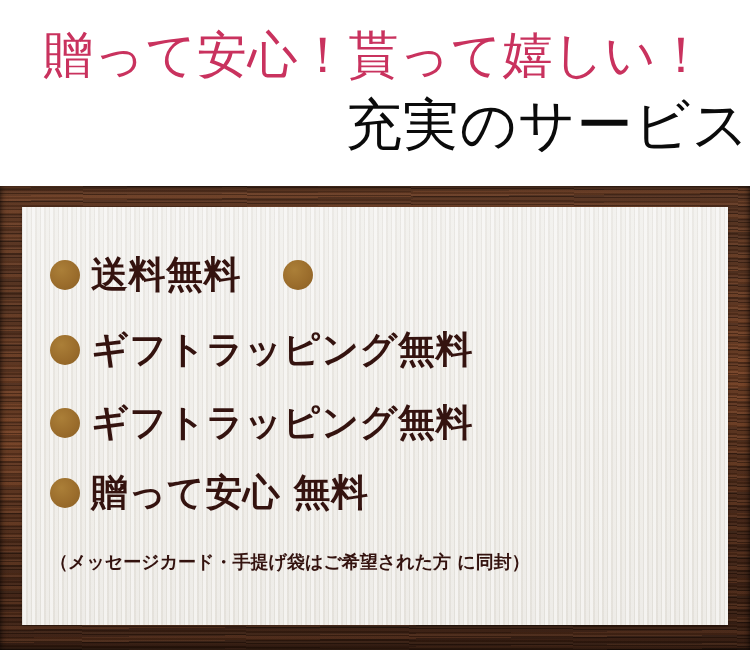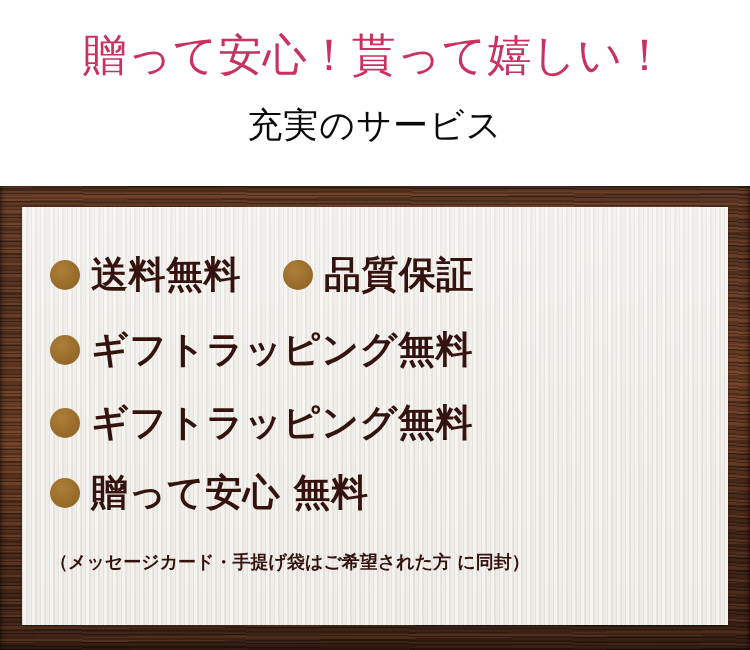--- a/index.html
+++ b/index.html
@@ -31,39 +31,40 @@
     height: 186px;
     background: #ffffff;
     text-align: center;
   }
   .headline-1 {
     position: absolute;
     left: 0;
     top: 26px;
     width: 750px;
     font-family: "DejaVu Serif", "Liberation Serif", serif;
-    font-size: 44px;
+    font-size: 50px;
     line-height: 58px;
     letter-spacing: 0.5px;
     font-weight: 400;
     color: #c9325e;
     white-space: nowrap;
   }
   .headline-2 {
     position: absolute;
     left: 0;
     top: 96px;
     width: 750px;
     font-family: "DejaVu Serif", "Liberation Serif", serif;
-    font-size: 35px;
+    font-size: 56px;
     line-height: 58px;
     letter-spacing: 1px;
     font-weight: 400;
     color: #0b0b0b;
     white-space: nowrap;
+    text-align: right;
   }
 
   
   .wood-frame {
     position: absolute;
     left: 0;
     top: 186px;
     width: 750px;
     height: 464px;
     background-color: #54301d;
@@ -194,21 +195,20 @@
 
     <div class="features">
 
       <div class="feature-row row-0">
         <span class="feature-item">
           <span class="bullet"></span>
           <span class="feature-label">送料無料</span>
         </span>
         <span class="feature-item">
           <span class="bullet"></span>
-          <span class="feature-label">品質保証</span>
         </span>
       </div>
 
       <div class="feature-row row-1">
         <span class="feature-item">
           <span class="bullet"></span>
           <span class="feature-label">ギフトラッピング無料</span>
         </span>
       </div>
 

